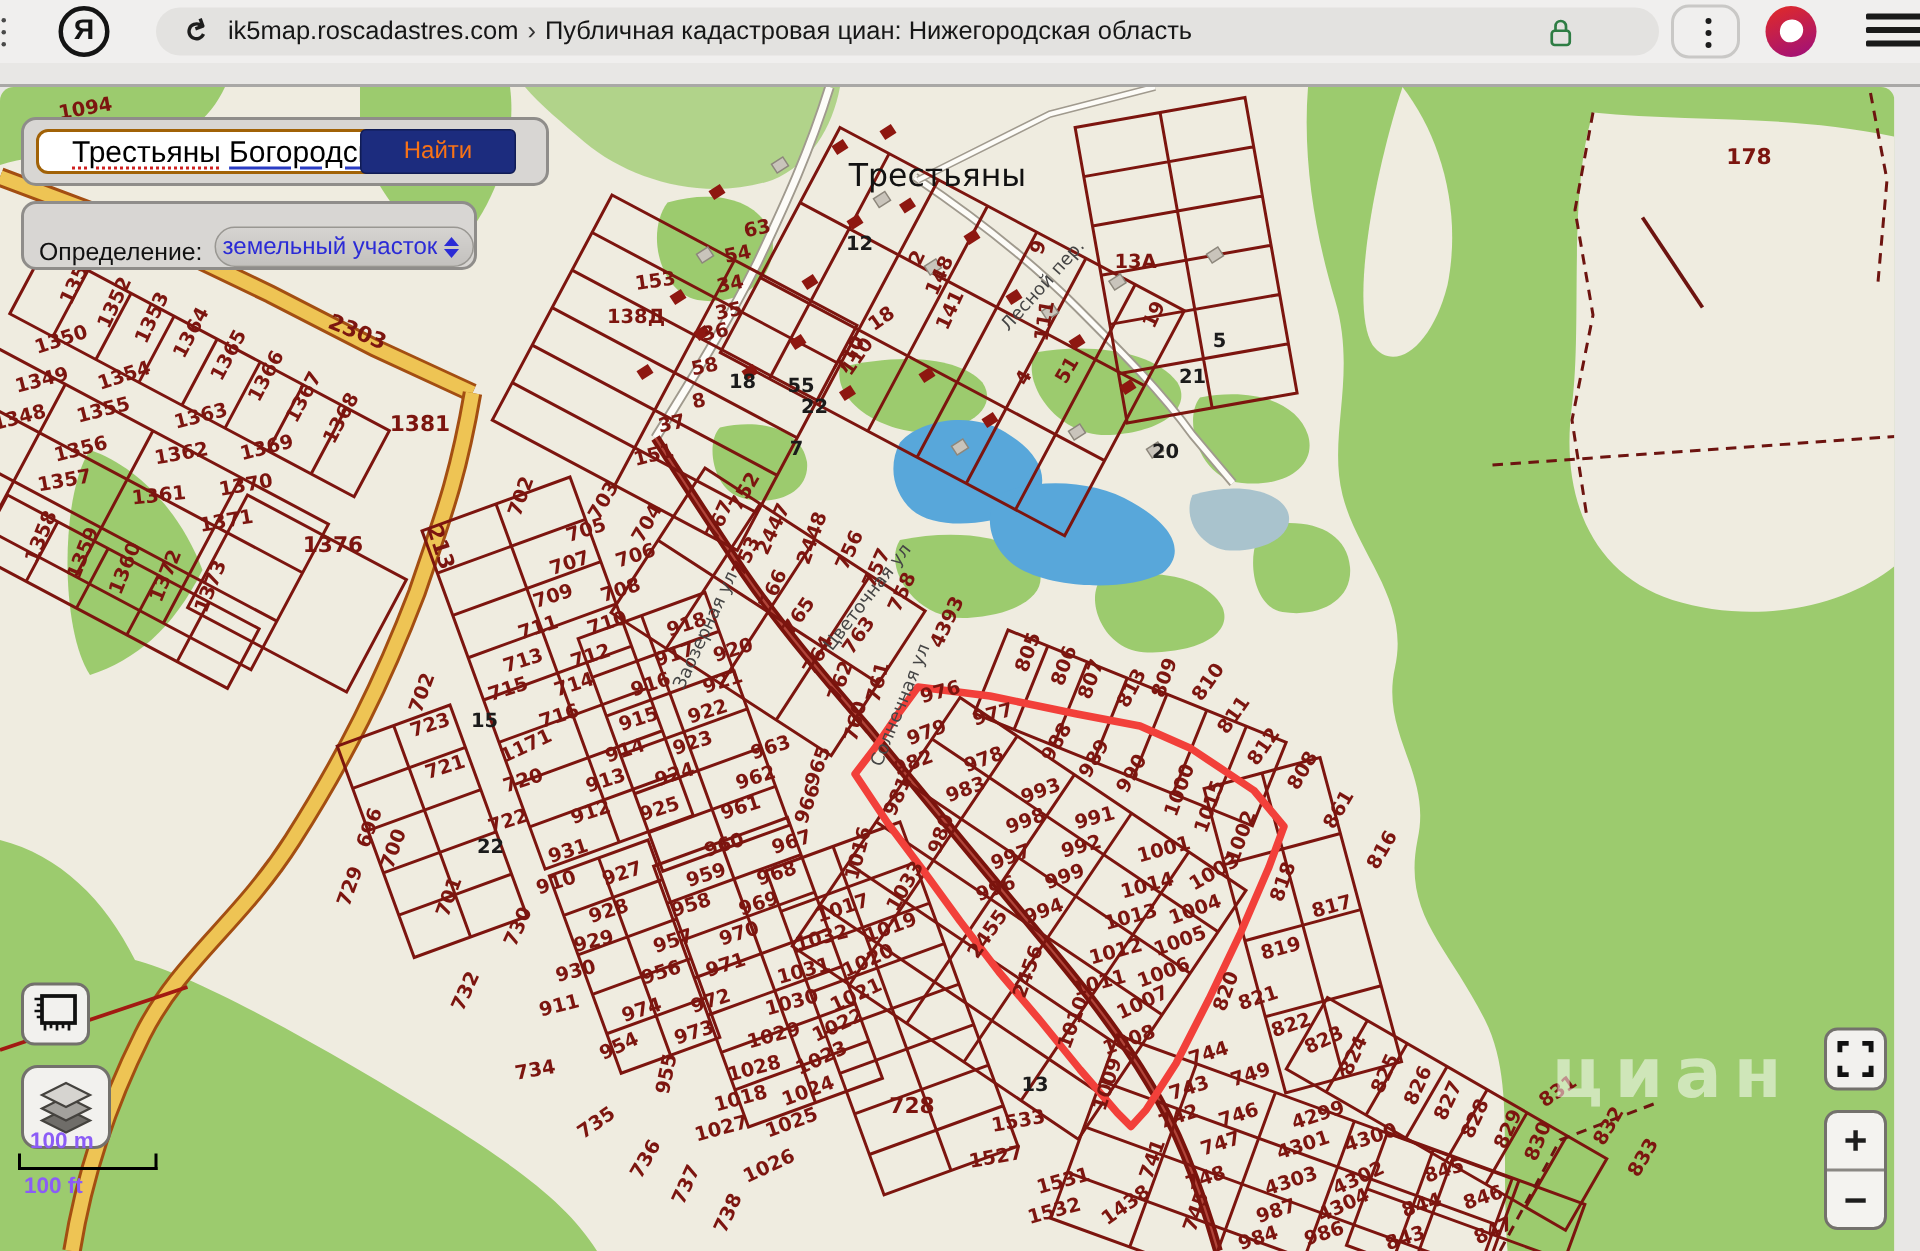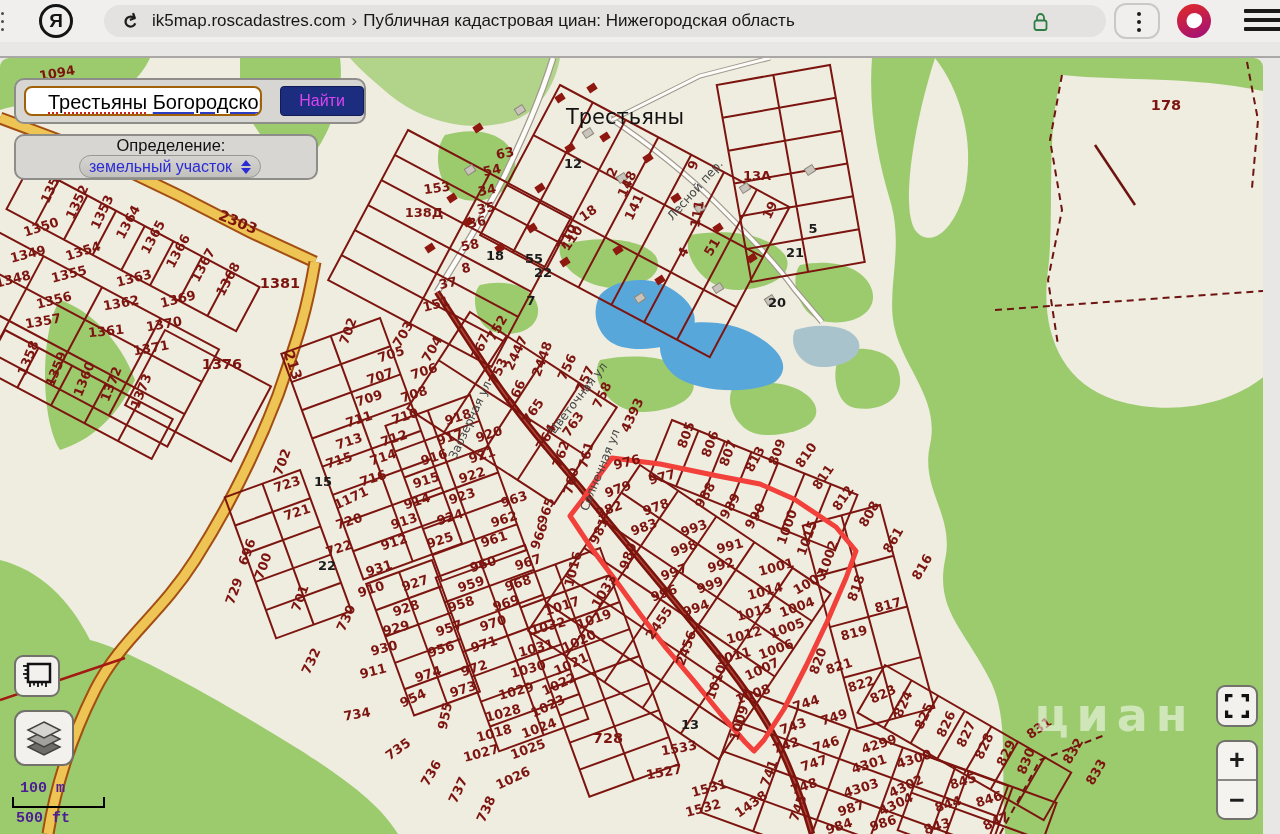--- a/index.html
+++ b/index.html
@@ -39,43 +39,43 @@
   .blk path{fill:none;stroke:var(--pl,#7c150f);stroke-width:2;}
   
   .panel{position:absolute;background:#d8d6d3;border:2px solid #8f8d8a;border-radius:10px;box-sizing:border-box;}
   #searchpanel{left:14px;top:20px;width:352px;height:46px;}
   #searchinput{position:absolute;left:8px;top:6px;width:238px;height:30px;background:#fff;
     border:2px solid #a16207;border-radius:8px;box-sizing:border-box;font-size:20px;
     padding:3px 22px;white-space:nowrap;overflow:hidden;}
   #searchinput .u-red{text-decoration:underline dotted #cf2020;text-underline-offset:3px;}
   #searchinput .u-blue{text-decoration:underline solid #2a3cc4;text-underline-offset:3px;}
   #caret{display:inline-block;width:1.5px;height:17px;background:#222;vertical-align:-3px;margin-left:3px;}
-  #findbtn{position:absolute;right:0;top:6px;width:84px;height:30px;background:#1c2c7e;color:#d946ef;
+  #findbtn{position:absolute;right:20px;top:6px;width:104px;height:30px;background:#1c2c7e;color:#f97316;
     border:1px solid #101c55;border-radius:4px;font-size:16px;font-family:"Liberation Sans",sans-serif;}
-  #defpanel{left:14px;top:76px;width:304px;height:46px;display:flex;align-items:center;flex-direction:column;}
+  #defpanel{left:14px;top:76px;width:304px;height:46px;display:flex;align-items:flex-end;}
   #deflabel{margin-left:10px;font-size:16.5px;color:#111;}
   #defselect{margin-left:8px;width:182px;height:27px;border:1px solid #999792;border-radius:14px;
     background:linear-gradient(#d6d4d1,#c3c1be);display:flex;align-items:center;box-sizing:border-box;}
   #defselect .val{flex:1;text-align:center;color:#2b2bd6;font-size:16px;}
   #defarrows{width:10px;margin-right:9px;}
   #defarrows div{width:0;height:0;border-left:5px solid transparent;border-right:5px solid transparent;}
   #defarrows .up{border-bottom:6px solid #2b2bd6;margin-bottom:2px;}
   #defarrows .dn{border-top:6px solid #2b2bd6;}
   .mapbtn{position:absolute;background:#f2f1ee;border:2.5px solid #73716c;border-radius:9px;
     box-sizing:border-box;display:flex;align-items:center;justify-content:center;padding:0;}
   #rulerbtn{left:14px;top:597px;width:46px;height:42px;}
   #layersbtn{left:14px;top:652px;width:60px;height:56px;border-radius:11px;}
   #fsbtn{left:1216px;top:627px;width:42px;height:42px;}
   #zoomctl{position:absolute;left:1216px;top:682px;width:42px;height:80px;background:#f4f3f0;
     border:2.5px solid #73716c;border-radius:9px;box-sizing:border-box;}
   #zoomin{position:absolute;left:0;top:0;width:100%;height:39px;border:none;background:none;
     font-size:27px;font-weight:bold;color:#1d1d1d;border-bottom:2px solid #8a8884;}
   #zoomout{position:absolute;left:0;bottom:0;width:100%;height:36px;border:none;background:none;
     font-size:27px;font-weight:bold;color:#1d1d1d;}
-  #scalebox{position:absolute;left:12px;top:722px;color:#4c1d95;font-family:Liberation Mono, monospace;}
+  #scalebox{position:absolute;left:12px;top:694px;color:#8b5cf6;}
   #scalebox .txt{font-size:15px;font-weight:bold;margin-left:8px;}
   #mbar{width:93px;height:11px;border:2px solid #000;border-top:none;box-sizing:border-box;}
   #fbar{font-size:15px;font-weight:bold;margin-left:4px;margin-top:2px;}
 </style>
 </head>
 <body>
 
 <div id="screen">
 
   <div id="topbar">
@@ -577,21 +577,21 @@
       <svg width="44" height="42" viewBox="0 0 44 42">
         <polygon points="22,22 38,30 22,38 6,30" fill="#6f6d69" stroke="#44423e" stroke-width="1.5"></polygon>
         <polygon points="22,14 38,22 22,30 6,22" fill="#a3a19d" stroke="#44423e" stroke-width="1.5"></polygon>
         <polygon points="22,5 38,13 22,21 6,13" fill="#d6d4d0" stroke="#44423e" stroke-width="1.5"></polygon>
       </svg>
     </button>
 
     <div id="scalebox">
       <div class="txt">100 m</div>
       <div id="mbar"></div>
-      <div id="fbar">500 ft</div>
+      <div id="fbar">100 ft</div>
     </div>
 
     <button id="fsbtn" class="mapbtn">
       <svg width="26" height="26" viewBox="0 0 40 40">
         <path d="M4,13 V4 H13 M27,4 H36 V13 M36,27 V36 H27 M13,36 H4 V27" fill="none" stroke="#111" stroke-width="5"></path>
       </svg>
     </button>
 
     <div id="zoomctl">
       <button id="zoomin">+</button>

